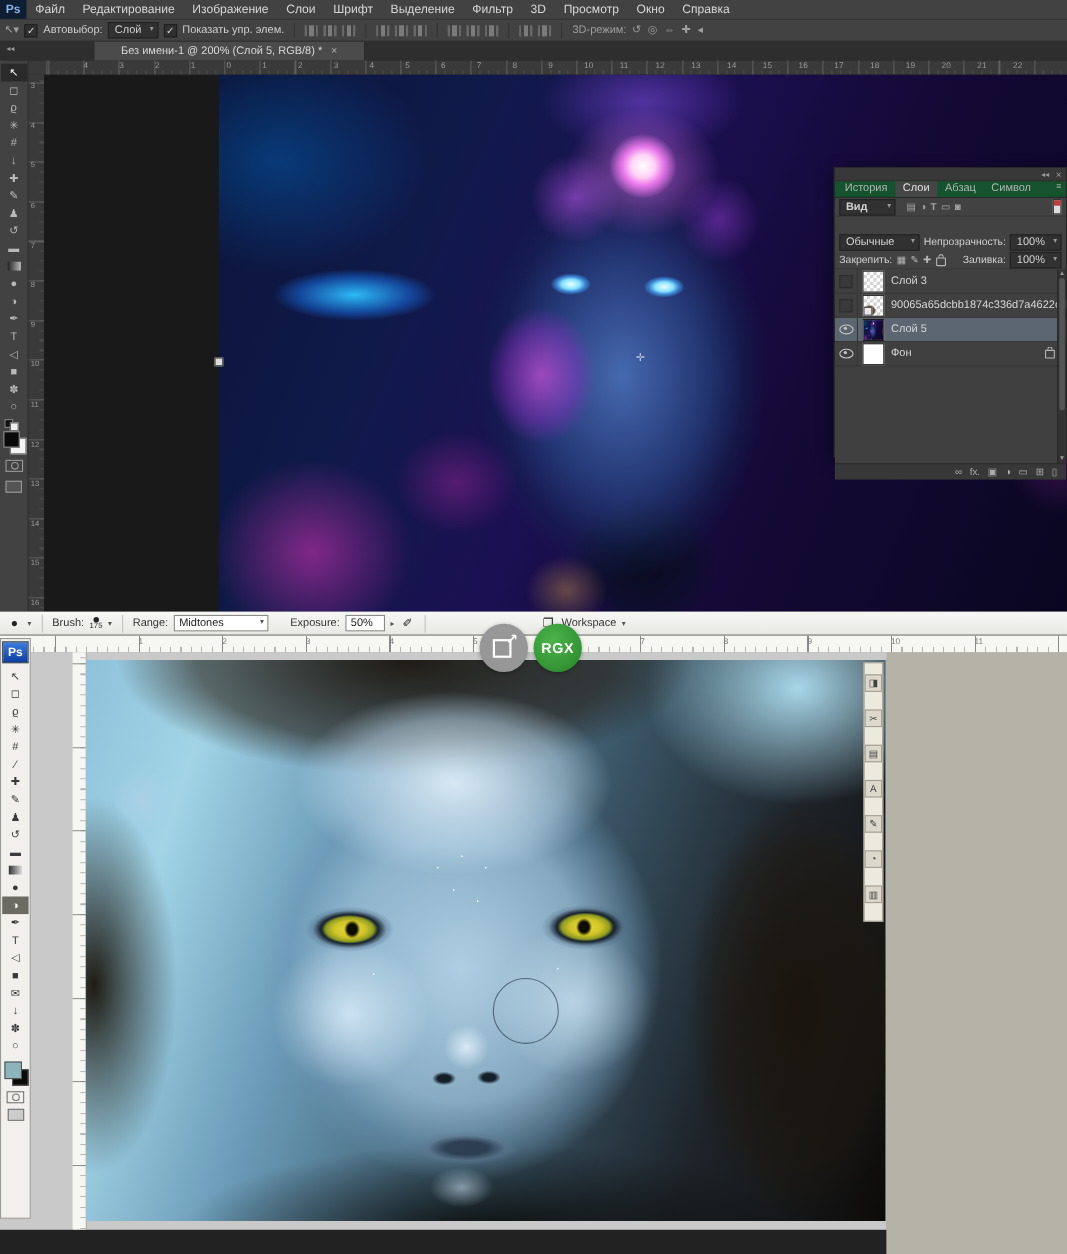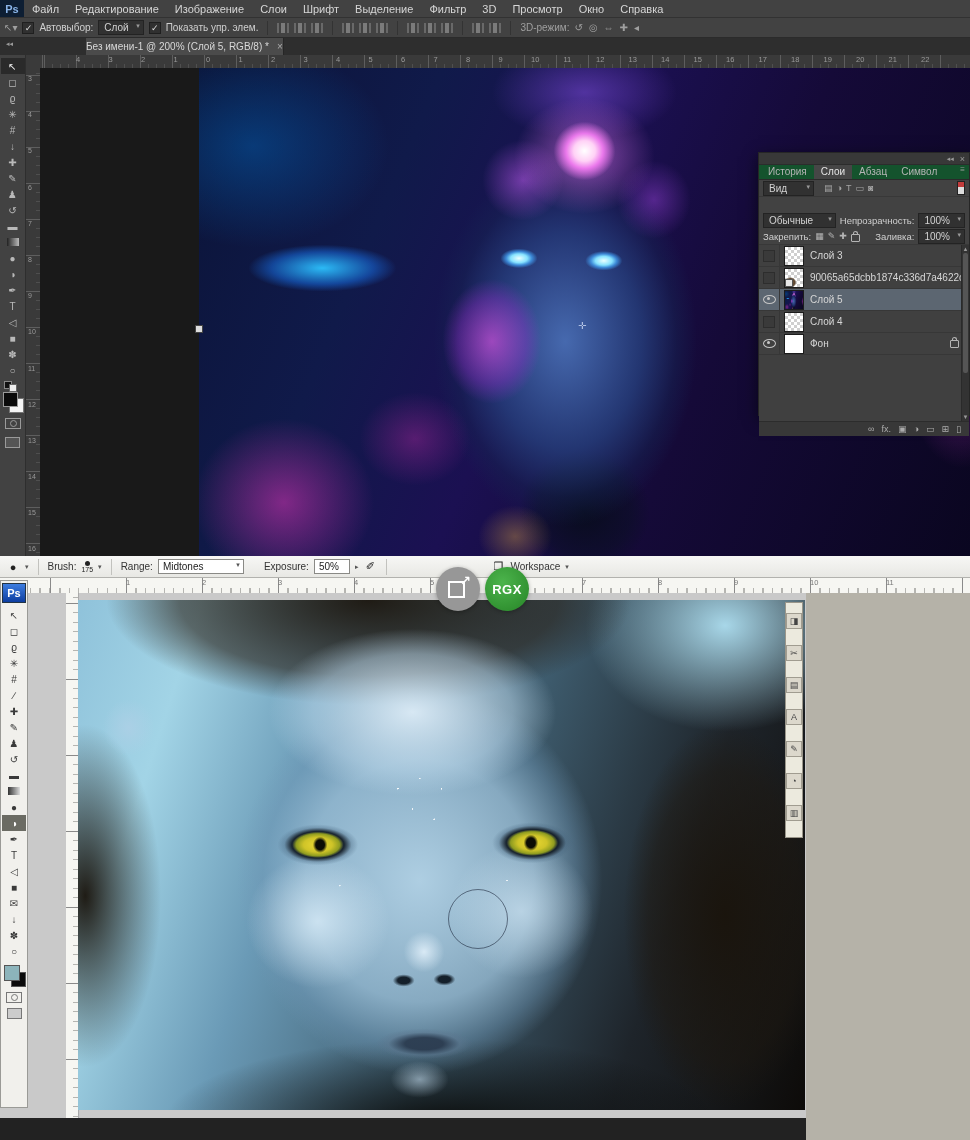--- a/index.html
+++ b/index.html
@@ -19,21 +19,21 @@
     line-height:10px;text-align:center;}
   .dd{background:#313131;border:1px solid #232323;color:#d2d2d2;padding:1px 14px 1px 5px;position:relative;
     font-size:10px;}
   .dd::after{content:"▾";position:absolute;right:3px;top:1px;font-size:7px;color:#999;}
   .vsep{width:1px;height:14px;background:#333;margin:0 4px;}
   .al{width:12px;height:10px;opacity:.55;
     background:linear-gradient(90deg,#888 0 2px,transparent 2px 4px,#aaa 4px 8px,transparent 8px 10px,#888 10px 12px);}
   .g{color:#9f9f9f;font-size:10px;}
   .t-tabbar{left:0;top:38px;width:970px;height:17px;background:#2e2e2e;}
   .doc-tab{position:absolute;left:86px;top:0;height:17px;background:#4b4b4b;border-right:1px solid #262626;
-    color:#d8d8d8;font-size:10px;display:flex;align-items:center;padding:0 0;gap:8px;}
+    color:#d8d8d8;font-size:10px;display:flex;align-items:center;padding:0 24px;gap:8px;}
   .doc-close{color:#aaa;font-size:10px;}
   .tb-collapse{left:6px;top:40px;color:#9a9a9a;font-size:7px;}
   
   .t-toolbar{left:0;top:55px;width:26px;height:501px;background:#424242;border-right:1px solid #2e2e2e;}
   .tool{width:24px;height:16px;display:flex;align-items:center;justify-content:center;color:#b9b9b9;
     font-size:10px;margin:0 auto;}
   .tool.selected{background:#2a2a2a;color:#fff;}
   .tool-gradient{background:linear-gradient(90deg,#222,#bbb);width:12px;height:8px;margin:4px auto;}
   .t-swatch-mini{margin:3px 0 0 4px;width:14px;height:9px;position:relative;}
   .t-swatch-mini .a{position:absolute;left:0;top:0;width:6px;height:6px;background:#111;border:1px solid #888;}
@@ -83,21 +83,21 @@
   .t-crosshair{left:578px;top:320px;color:rgba(215,225,250,.75);font-size:10px;}
   
   .t-panel{left:758px;top:152px;width:210px;height:262px;background:#424242;border:1px solid #262626;
     box-shadow:0 4px 14px rgba(0,0,0,.55);color:#cfcfcf;font-size:10px;}
   .tp-head{height:11px;background:#383838;border-bottom:1px solid #2c2c2c;display:flex;justify-content:flex-end;
     align-items:center;gap:6px;padding-right:4px;color:#9a9a9a;font-size:7px;}
   .tp-tabs{height:14px;background:#14532d;display:flex;border-bottom:1px solid #2a2a2a;padding-left:2px;}
   .tp-tab{padding:1px 7px;color:#b5b5b5;}
   .tp-tab.active{background:#464646;color:#e4e4e4;}
   .tp-menu{margin-left:auto;color:#9a9a9a;font-size:8px;padding-right:4px;}
-  .tp-filter{height:16px;display:flex;align-items:center;gap:4px;padding:0 4px;border-bottom:1px solid #383838;}
+  .tp-filter{height:16px;display:flex;align-items:center;gap:4px;padding:0 4px;border-bottom:1px solid #383838;font-weight:bold;}
   .tp-ficons{display:flex;gap:4px;margin-left:6px;color:#a5a5a5;font-size:9px;}
   .filter-toggle{margin-left:auto;width:6px;height:12px;background:#ddd;border:1px solid #222;position:relative;}
   .filter-toggle::before{content:"";position:absolute;left:0;top:0;width:6px;height:5px;background:#c23b3b;}
   .tp-blend{height:16px;display:flex;align-items:center;gap:4px;padding:0 4px;margin-top:15px;}
   .tp-lock{height:16px;display:flex;align-items:center;gap:4px;padding:0 4px;border-bottom:1px solid #383838;}
   .lockicons{display:flex;gap:4px;color:#b5b5b5;font-size:9px;align-items:center;}
   .css-lock{display:inline-block;width:7px;height:6px;border:1px solid #b5b5b5;border-radius:1px;position:relative;margin-top:3px;}
   .css-lock::before{content:"";position:absolute;top:-4px;left:1px;width:3px;height:3px;border:1px solid #b5b5b5;
     border-bottom:none;border-radius:3px 3px 0 0;}
   .tp-list{height:176px;background:#404040;overflow:hidden;position:relative;}
@@ -545,28 +545,20 @@
 
           <div class="tlayer selected">
             <span class="eyewell">
               <span class="eye-on"></span>
             </span>
             <span class="thumb thumb-neon"></span>
             <span class="lname">Слой 5</span>
 
           </div>
 
-          <div class="tlayer">
-            <span class="eyewell">
-              <span class="eye-off"></span>
-            </span>
-            <span class="thumb thumb-checker"></span>
-            <span class="lname">Слой 4</span>
-
-          </div>
 
 
 
           <div class="tlayer">
             <span class="eyewell">
               <span class="eye-on"></span>
             </span>
             <span class="thumb thumb-white"></span>
             <span class="lname">Фон</span>
             <span class="llock show-lock"></span>

